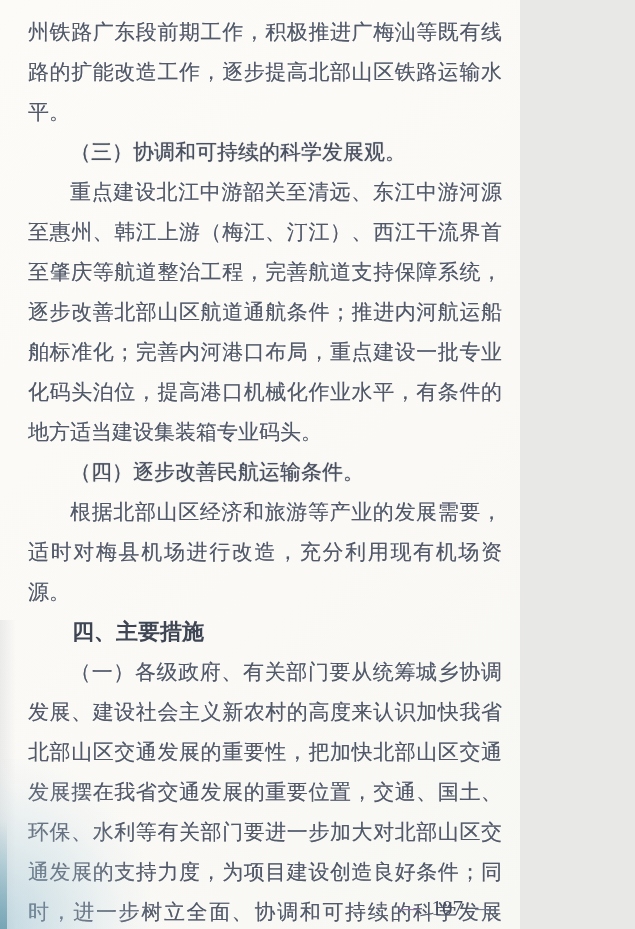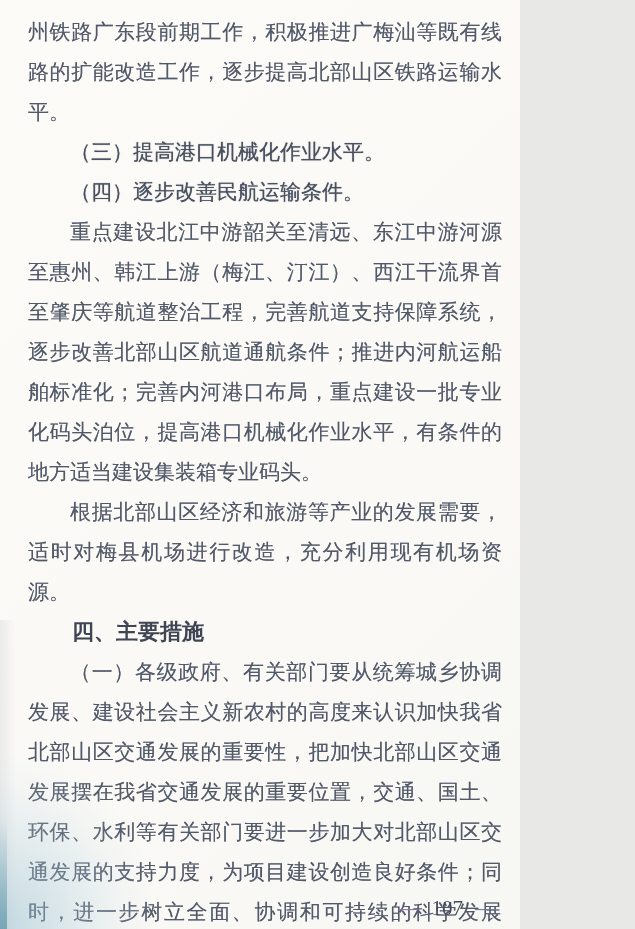--- a/index.html
+++ b/index.html
@@ -95,23 +95,23 @@
     background: linear-gradient(to right, rgba(120, 128, 140, 0.12), transparent);
   }
 </style>
 </head>
 <body>
 
 <div class="sheet">
 
   <div class="text-block">
     <p class="para">州铁路广东段前期工作，积极推进广梅汕等既有线路的扩能改造工作，逐步提高北部山区铁路运输水平。</p>
-    <p class="para indent subheading">（三）提高港口机械化作业水平。</p>
+    <p class="para indent subheading">（三）协调和可持续的科学发展观。</p>
+    <p class="para indent">重点建设北江中游韶关至清远、东江中游河源至惠州、韩江上游（梅江、汀江）、西江干流界首至肇庆等航道整治工程，完善航道支持保障系统，逐步改善北部山区航道通航条件；推进内河航运船舶标准化；完善内河港口布局，重点建设一批专业化码头泊位，提高港口机械化作业水平，有条件的地方适当建设集装箱专业码头。</p>
     <p class="para indent subheading">（四）逐步改善民航运输条件。</p>
-    <p class="para indent">重点建设北江中游韶关至清远、东江中游河源至惠州、韩江上游（梅江、汀江）、西江干流界首至肇庆等航道整治工程，完善航道支持保障系统，逐步改善北部山区航道通航条件；推进内河航运船舶标准化；完善内河港口布局，重点建设一批专业化码头泊位，提高港口机械化作业水平，有条件的地方适当建设集装箱专业码头。</p>
     <p class="para indent">根据北部山区经济和旅游等产业的发展需要，适时对梅县机场进行改造，充分利用现有机场资源。</p>
     <p class="para indent heading">四、主要措施</p>
     <p class="para indent">（一）各级政府、有关部门要从统筹城乡协调发展、建设社会主义新农村的高度来认识加快我省北部山区交通发展的重要性，把加快北部山区交通发展摆在我省交通发展的重要位置，交通、国土、环保、水利等有关部门要进一步加大对北部山区交通发展的支持力度，为项目建设创造良好条件；同时，进一步树立全面、协调和可持续的科学发展观，从全局、长远的战略高度，正确处理好交通运输发展与自然、环境、资源的关系，节约土地</p>
   </div>
 
   <div class="page-number">
     <span class="dash-left">—</span><span>107</span><span class="dash-right">—</span>
   </div>
 
   <div class="edge-shade"></div>

